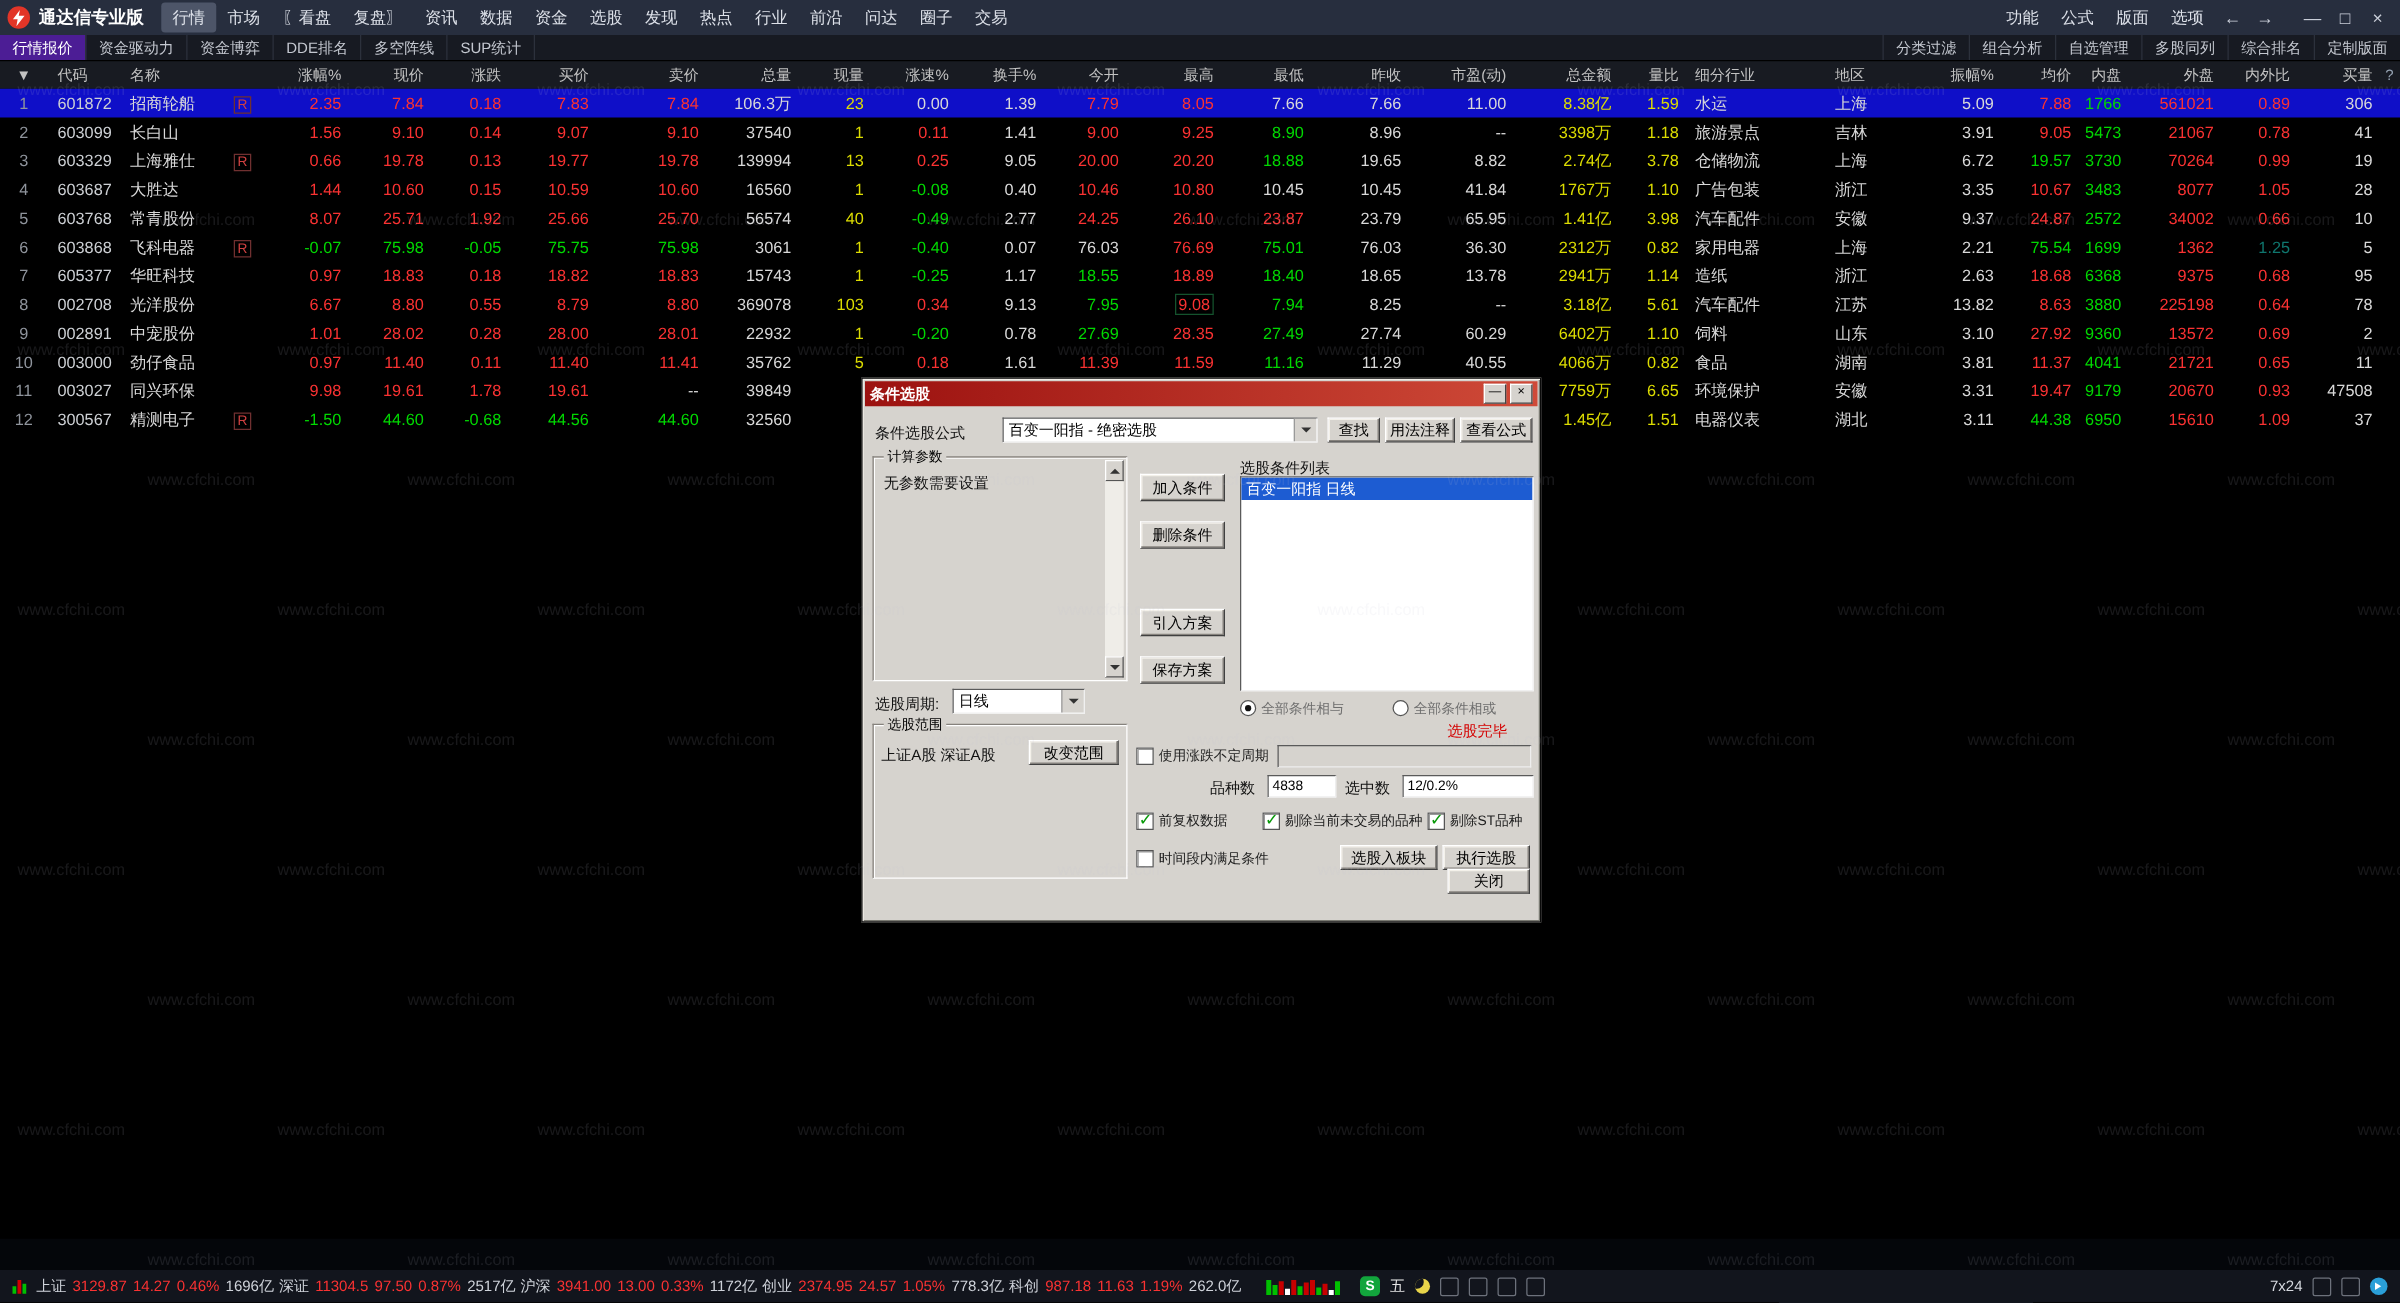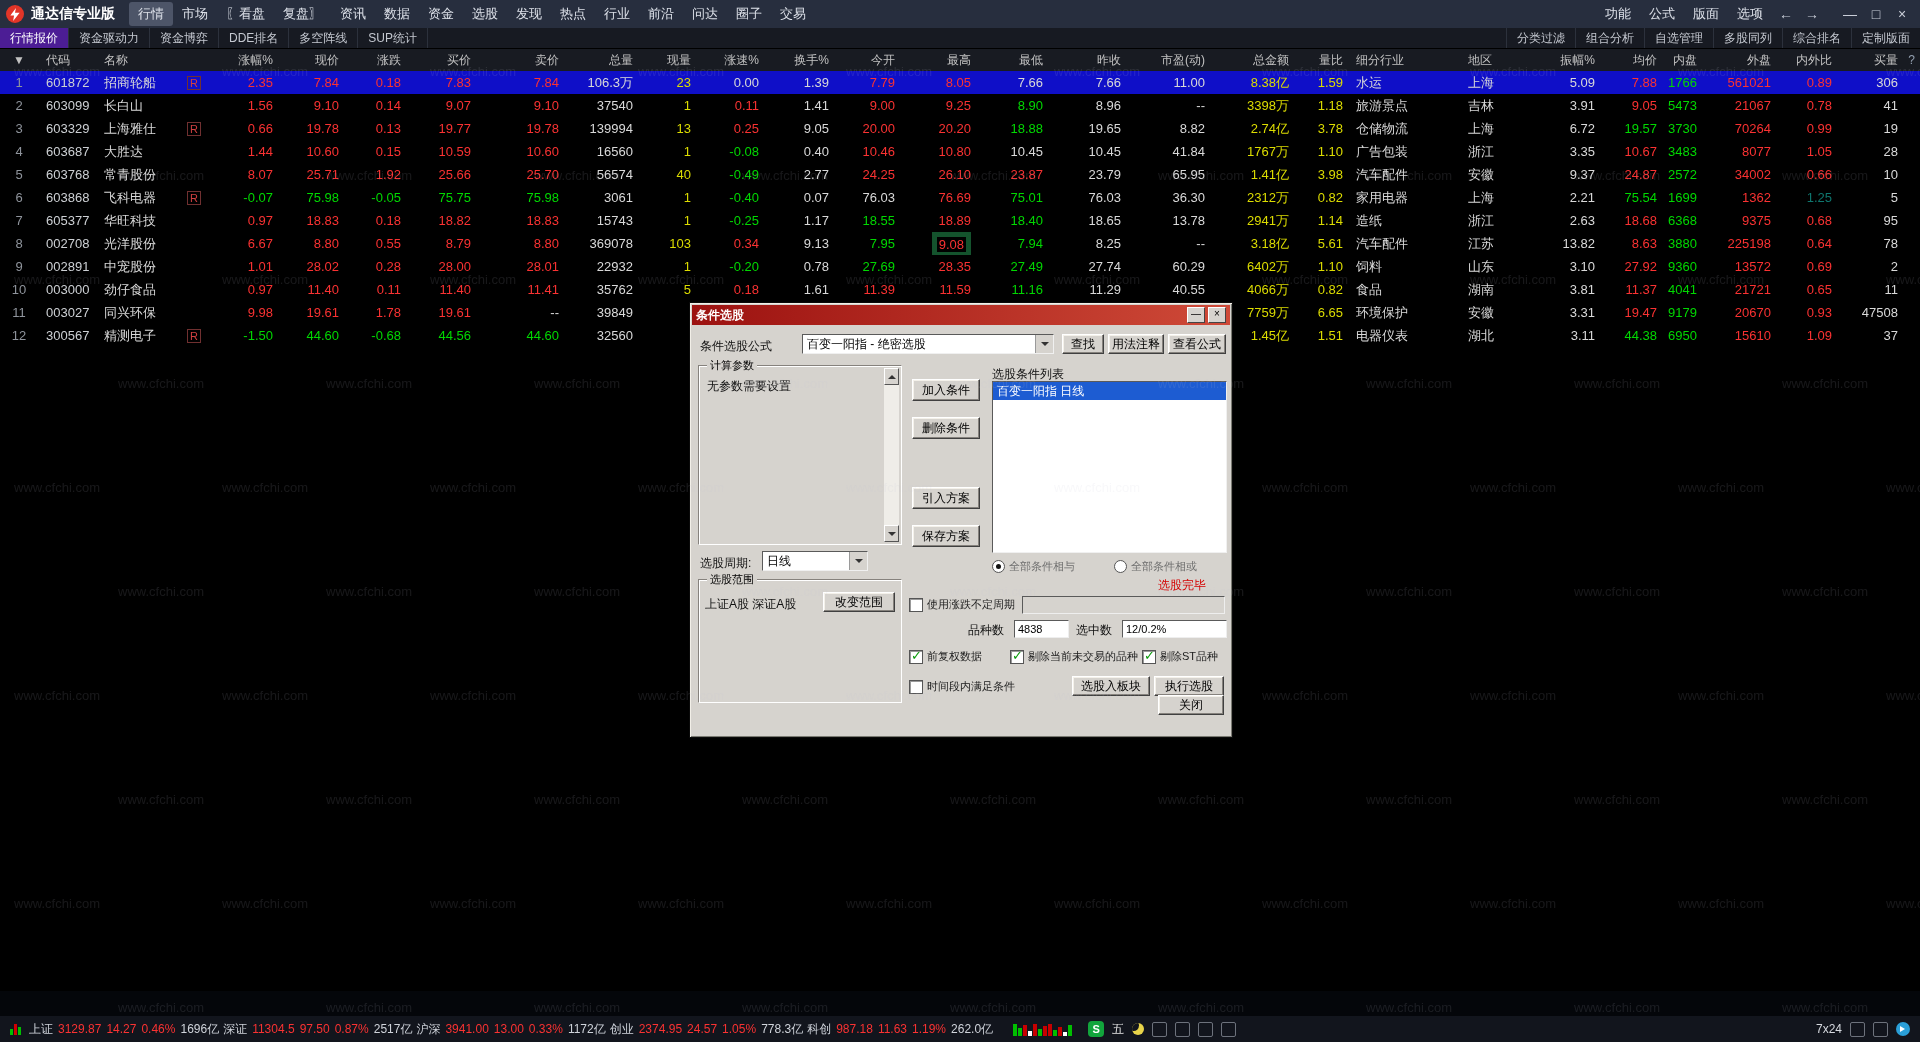--- a/index.html
+++ b/index.html
@@ -28,21 +28,21 @@
   #table-header{flex:0 0 22px;background:#181b22;display:flex;align-items:center;font-size:12px;color:#c2c2c2;}
   .hcell{box-sizing:border-box;padding:0 3px;white-space:nowrap;overflow:hidden;}
   #table-rows{flex:0 0 276px;}
   .trow{height:23px;display:flex;align-items:center;font-size:13px;}
   .trow.selected{background:#0f0fc8;}
   .tcell{box-sizing:border-box;padding:0 3px;white-space:nowrap;overflow:hidden;height:23px;line-height:23px;}
   .a-r{text-align:right;padding-right:5px;}
   .a-l{text-align:left;padding-left:8px;}
   .a-c{text-align:center;}
   .rflag{color:#d04040;font-size:11px;border:1px solid #703030;padding:0 2px;line-height:12px;display:inline-block;}
-  .boxed{border:5px solid #14532d;padding:0 2px;line-height:15px;display:inline-block;}
+  .boxed{border:1px solid #14532d;padding:0 2px;line-height:15px;display:inline-block;}
   #table-filler{flex:1;background:#000;}
 
   
   #bottom-tabs{flex:0 0 19px;background:#2e323b;display:flex;align-items:stretch;font-size:12px;color:#c6c6c6;}
   .tab{padding:0 9px;line-height:19px;border-right:1px solid #1b1e24;white-space:nowrap;}
   .tab.active{color:#f23b3b;}
   #tab-scroll-left{width:20px;text-align:center;line-height:19px;background:#383c46;color:#9aa0aa;}
   #tab-track{flex:1;background:#20232a;position:relative;}
   #tab-thumb{position:absolute;left:2px;top:3px;height:13px;width:220px;background:#3a3f49;}
   #bottom-gap{flex:0 0 25px;background:#04060a;}

